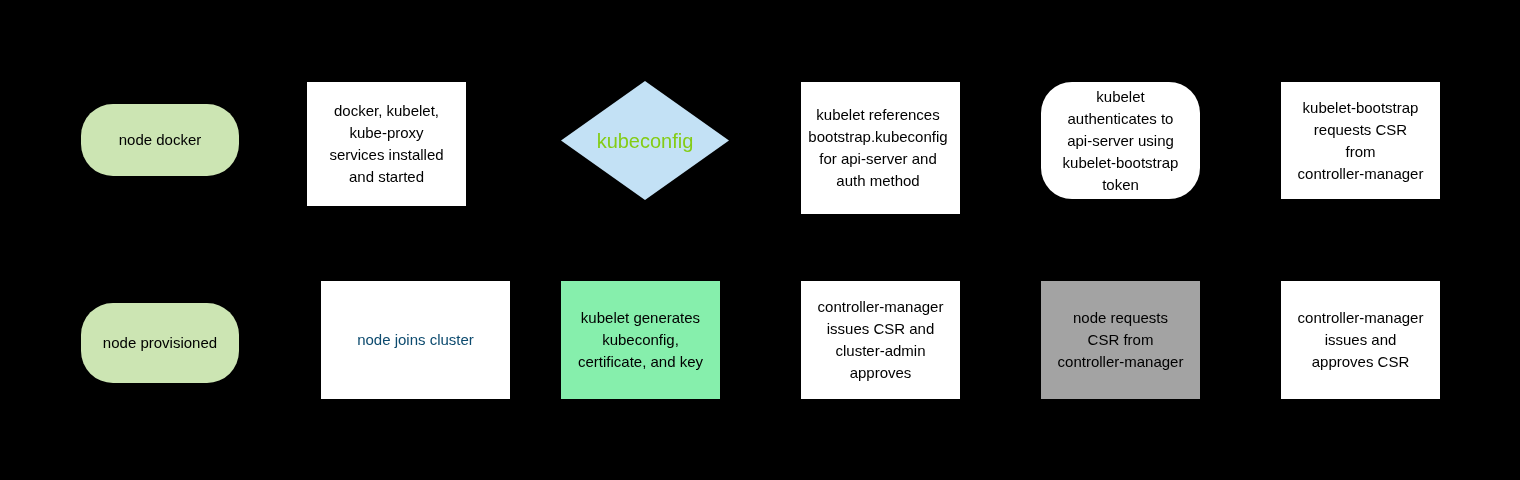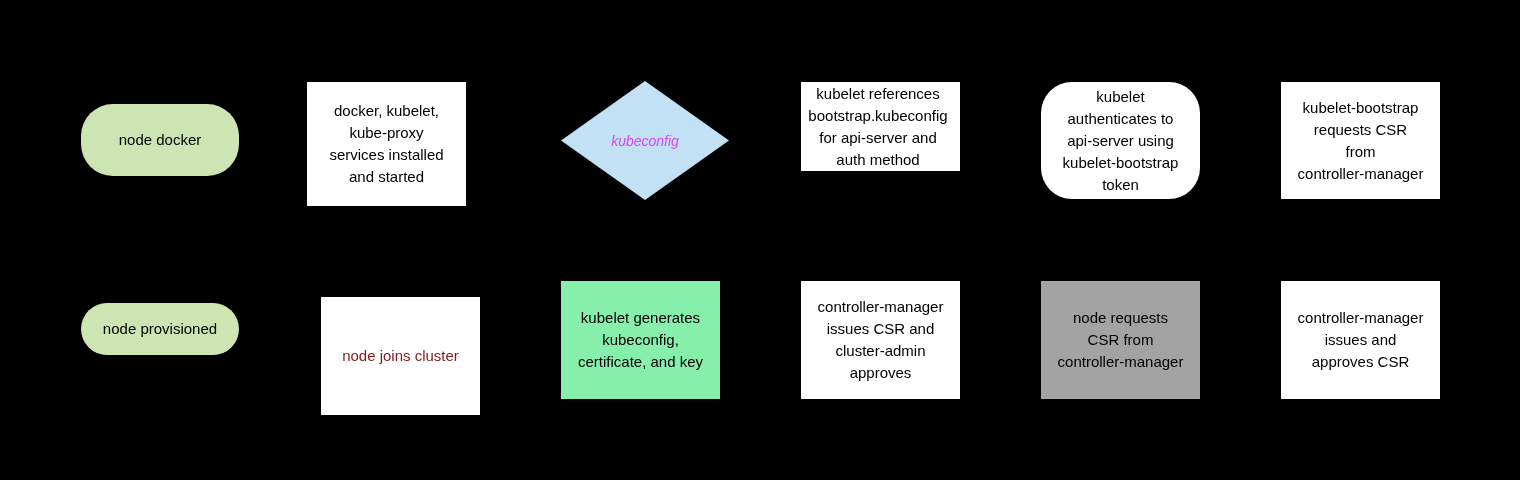--- a/index.html
+++ b/index.html
@@ -54,60 +54,59 @@
   .diamond .shape {
     position: absolute;
     left: 0;
     top: 0;
     width: 100%;
     height: 100%;
   }
   .diamond .label {
     position: relative;
     z-index: 2;
-    color: #d946ef;
-    font-size: 14px;
+    color: #84cc16;
+    font-size: 20px;
     line-height: 22px;
     text-align: center;
-    font-style: italic;
   }
 </style>
 </head>
 <body>
 
 <div id="canvas" style="width: 1520px; height: 480px; background: rgb(0, 0, 0);">
     <div style="position: absolute; left: 0px; top: 0px; width: 100%; height: 100%;">
       <div class="node terminator" style="left: 81px; top: 104px; width: 158px; height: 72px; background: rgb(204, 229, 179); color: rgb(0, 0, 0);"><span class="label">node docker</span></div>
       <div class="node process" style="left: 307px; top: 82px; width: 159px; height: 124px; background: rgb(255, 255, 255); color: rgb(0, 0, 0); align-items: center;"><span class="label">docker, kubelet,
 kube-proxy
 services installed
 and started</span></div>
       <div class="diamond" style="left: 561px; top: 81px; width: 168px; height: 119px;">
         <svg class="shape" viewBox="0 0 168 119" preserveAspectRatio="none">
           <polygon points="84,0 168,59.5 84,119 0,59.5" fill="#c3e1f5"></polygon>
         </svg>
         <span class="label">kubeconfig</span>
       </div>
-      <div class="node process overflow" style="left: 801px; top: 82px; width: 159px; height: 89px; background: rgb(255, 255, 255); color: rgb(0, 0, 0);"><span class="label">kubelet references
+      <div class="node process overflow" style="left: 801px; top: 82px; width: 159px; height: 132px; background: rgb(255, 255, 255); color: rgb(0, 0, 0);"><span class="label">kubelet references
 bootstrap.kubeconfig
 for api-server and
 auth method</span></div>
       <div class="node process" style="left: 1041px; top: 82px; width: 159px; height: 117px; background: rgb(255, 255, 255); color: rgb(0, 0, 0); border-radius: 31px;"><span class="label">kubelet
 authenticates to
 api-server using
 kubelet-bootstrap
 token</span></div>
       <div class="node process" style="left: 1281px; top: 82px; width: 159px; height: 117px; background: rgb(255, 255, 255); color: rgb(0, 0, 0);"><span class="label">kubelet-bootstrap
 requests CSR
 from
 controller-manager</span></div>
     </div>
     <div style="position: absolute; left: 0px; top: 0px; width: 100%; height: 100%;">
-      <div class="node terminator" style="left: 81px; top: 303px; width: 158px; height: 52px; background: rgb(204, 229, 179); color: rgb(0, 0, 0);"><span class="label">node provisioned</span></div>
-      <div class="node process" style="left: 321px; top: 281px; width: 159px; height: 118px; background: rgb(255, 255, 255); color: #7f1d1d; margin-top: 16px;"><span class="label">node joins cluster</span></div>
+      <div class="node terminator" style="left: 81px; top: 303px; width: 158px; height: 80px; background: rgb(204, 229, 179); color: rgb(0, 0, 0);"><span class="label">node provisioned</span></div>
+      <div class="node process" style="left: 321px; top: 281px; width: 189px; height: 118px; background: rgb(255, 255, 255); color: #0c4a6e;"><span class="label">node joins cluster</span></div>
       <div class="node process" style="left: 561px; top: 281px; width: 159px; height: 118px; background: #86efac; color: rgb(0, 0, 0);"><span class="label">kubelet generates
 kubeconfig,
 certificate, and key</span></div>
       <div class="node process" style="left: 801px; top: 281px; width: 159px; height: 118px; background: rgb(255, 255, 255); color: rgb(0, 0, 0);"><span class="label">controller-manager
 issues CSR and
 cluster-admin
 approves</span></div>
       <div class="node process" style="left: 1041px; top: 281px; width: 159px; height: 118px; background: #a3a3a3; color: rgb(0, 0, 0);"><span class="label">node requests
 CSR from
 controller-manager</span></div>

